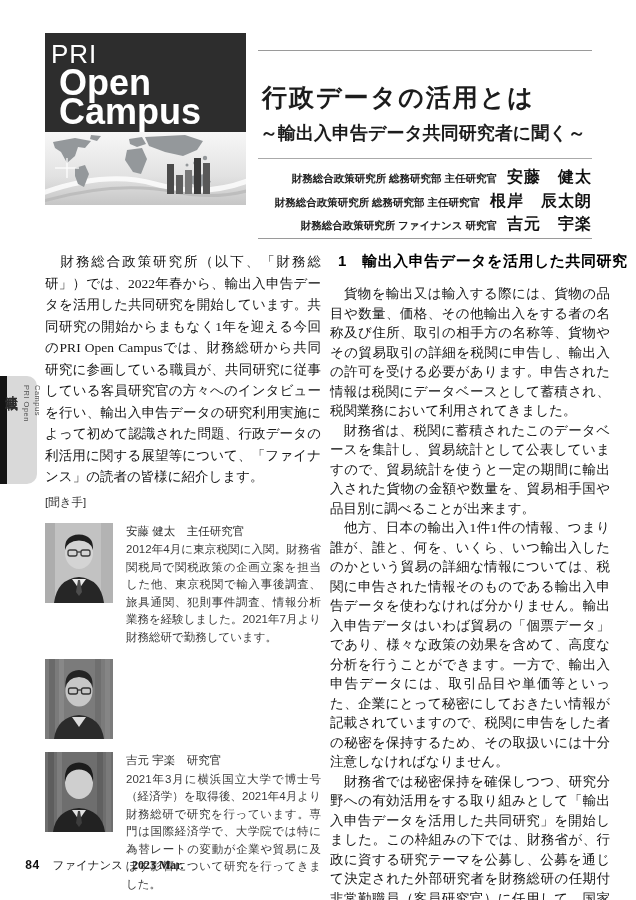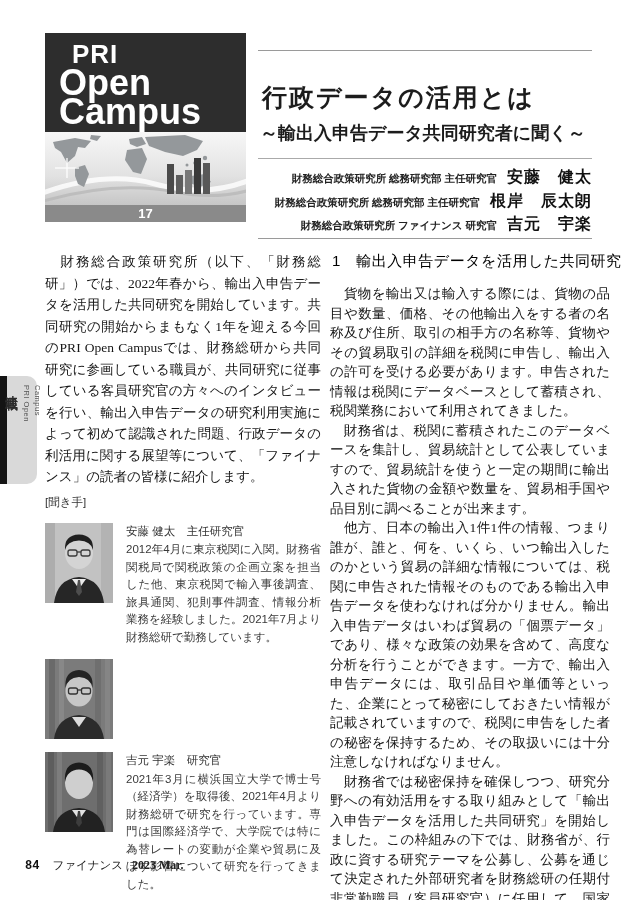--- a/index.html
+++ b/index.html
@@ -2,21 +2,21 @@
 <html lang="ja"><head>
 <meta charset="utf-8">
 <style>
   html,body{margin:0;padding:0;background:#fff;}
   .page{position:relative;width:636px;height:900px;background:#fff;overflow:hidden;
         font-family:"Liberation Sans",sans-serif;color:#1c1c1c;}
 
   
   .header-left{position:absolute;left:45px;top:33px;width:201px;}
   .logo-box{background:#2d2d2d;color:#fff;height:99px;padding:8px 0 0 0;box-sizing:border-box;}
-  .logo-line1{font-size:26px;font-weight:bold;line-height:27px;padding-left:27px;letter-spacing:1px;}
+  .logo-line1{font-size:26px;font-weight:normal;line-height:27px;padding-left:6px;letter-spacing:1px;}
   .logo-line2{font-size:36px;font-weight:bold;line-height:29px;padding-left:14px;letter-spacing:0;}
   .logo-subtitle{font-size:11px;font-weight:bold;text-align:center;margin-top:5px;letter-spacing:0;}
   .map{height:73px;position:relative;overflow:hidden;}
   .map svg{display:block;}
   .episode-bar{height:17px;background:#8a8a8a;color:#fff;font-size:13px;font-weight:bold;
                text-align:center;line-height:17px;}
 
   
   .header-right{position:absolute;left:258px;top:50px;width:334px;height:189px;
                 border-top:1px solid #9a9a9a;border-bottom:1px solid #9a9a9a;box-sizing:border-box;}
@@ -42,21 +42,21 @@
          text-align:justify;color:#161616;}
   .kikite{margin-top:7px;font-size:11.5px;color:#333;}
   .profile{display:flex;gap:13px;margin-top:13px;}
   .profile:first-of-type{margin-top:9px;}
   .photo{width:68px;height:80px;flex:none;overflow:hidden;}
   .profile-text{flex:1;font-size:11.5px;line-height:17.5px;color:#3a3a3a;text-align:justify;}
   .profile-name{margin-bottom:1px;color:#333;}
   .profile-bio{}
 
   .col-right{position:absolute;left:330px;top:252px;width:280px;}
-  .section-heading{margin:0 0 13px 2px;font-size:15px;font-weight:normal;letter-spacing:.5px;
+  .section-heading{margin:0 0 13px 8px;font-size:15px;font-weight:bold;letter-spacing:.5px;
                    white-space:nowrap;color:#000;}
   .body-para{margin:0;font-family:"Liberation Serif",serif;font-size:13.5px;line-height:19.5px;
              text-align:justify;color:#161616;}
 
   
   .footer{position:absolute;left:25px;top:858px;display:flex;align-items:baseline;}
   .page-num{font-family:Liberation Mono, monospace;font-size:12px;font-weight:bold;color:#111;}
   .journal{font-size:11.5px;margin-left:13px;color:#222;}
   .issue{font-family:"Liberation Serif",serif;font-size:12px;font-weight:bold;margin-left:9px;color:#222;}
 </style>
@@ -101,21 +101,20 @@
           <rect x="140" y="38" width="7" height="24" fill="#777777"></rect>
           <rect x="149" y="26" width="7" height="36" fill="#3a3a3a"></rect>
           <rect x="158" y="31" width="7" height="31" fill="#585858"></rect>
         </g>
         <g stroke="#ffffff" opacity=".9">
           <line x1="10" y1="36" x2="34" y2="36" stroke-width="1.4"></line>
           <line x1="22" y1="26" x2="22" y2="46" stroke-width="1.4"></line>
         </g>
       </svg>
     </div>
-    <div class="episode-bar">17</div>
   </div>
 
   <div class="header-right">
     <h1 class="title">行政データの活用とは</h1>
     <div class="subtitle">～輸出入申告データ共同研究者に聞く～</div>
     <div class="authors-divider"></div>
     <div class="authors">
       <div class="author-row">
         <span class="author-affiliation">財務総合政策研究所 総務研究部 主任研究官</span>
         <span class="author-name">安藤　健太</span>

